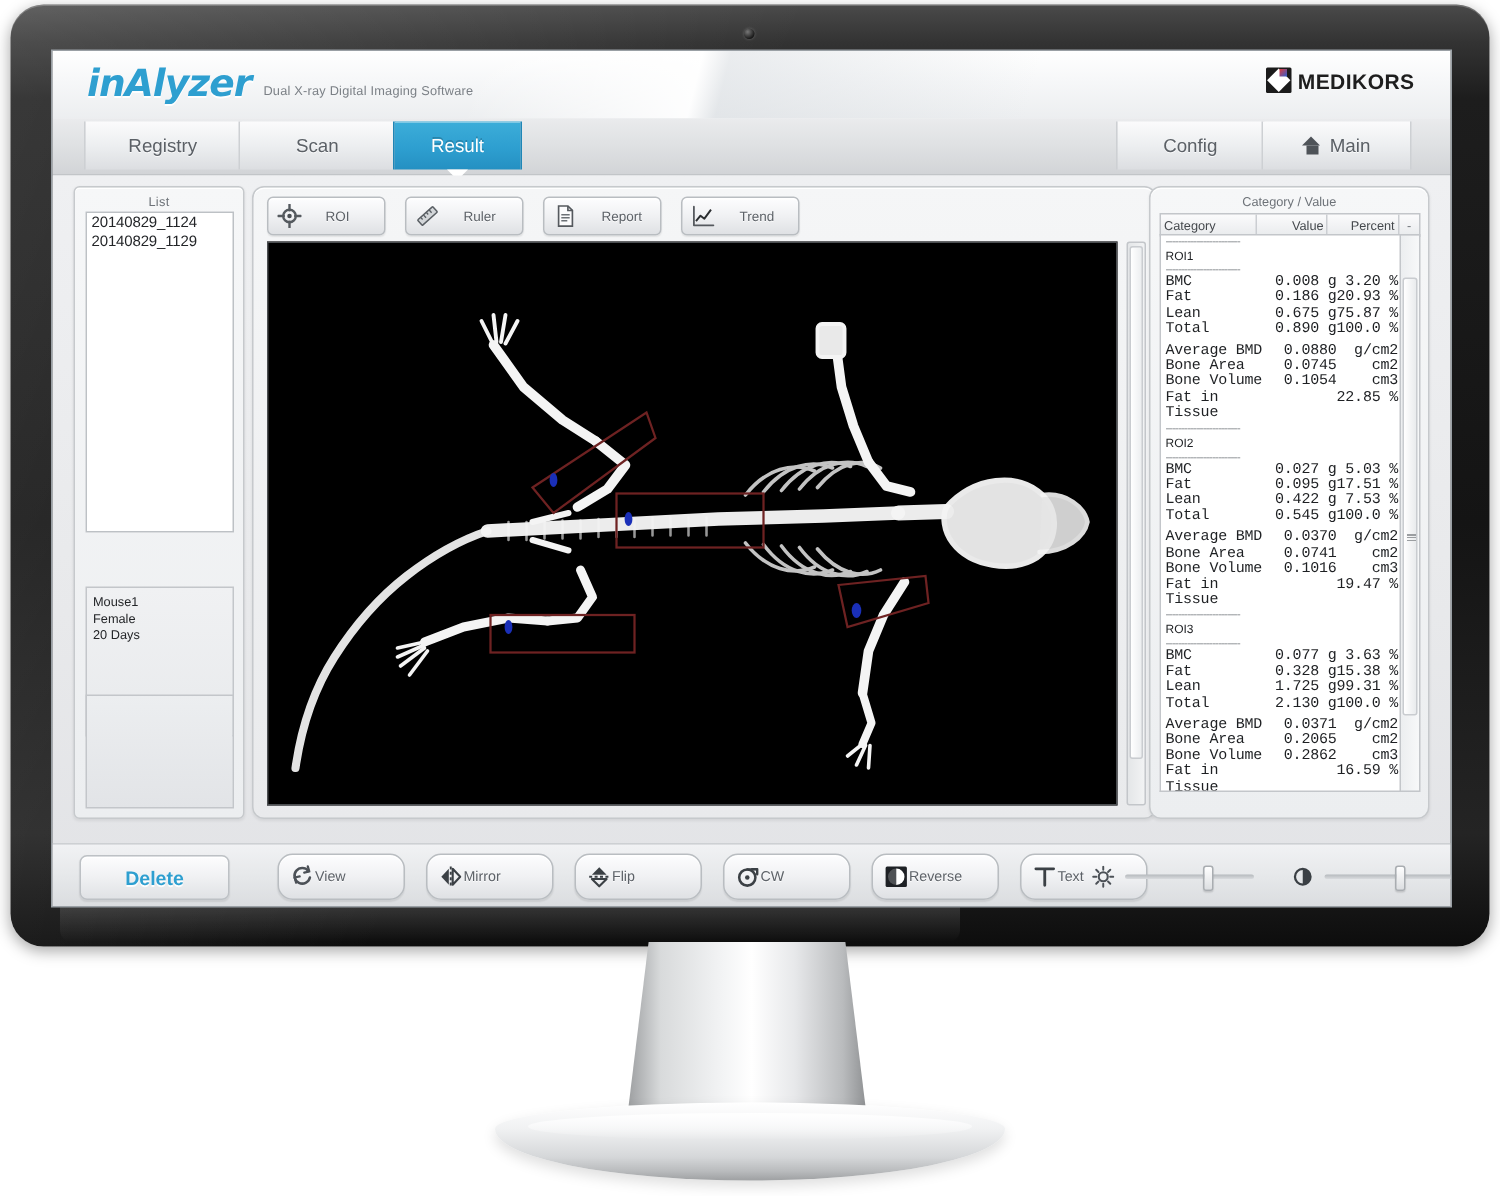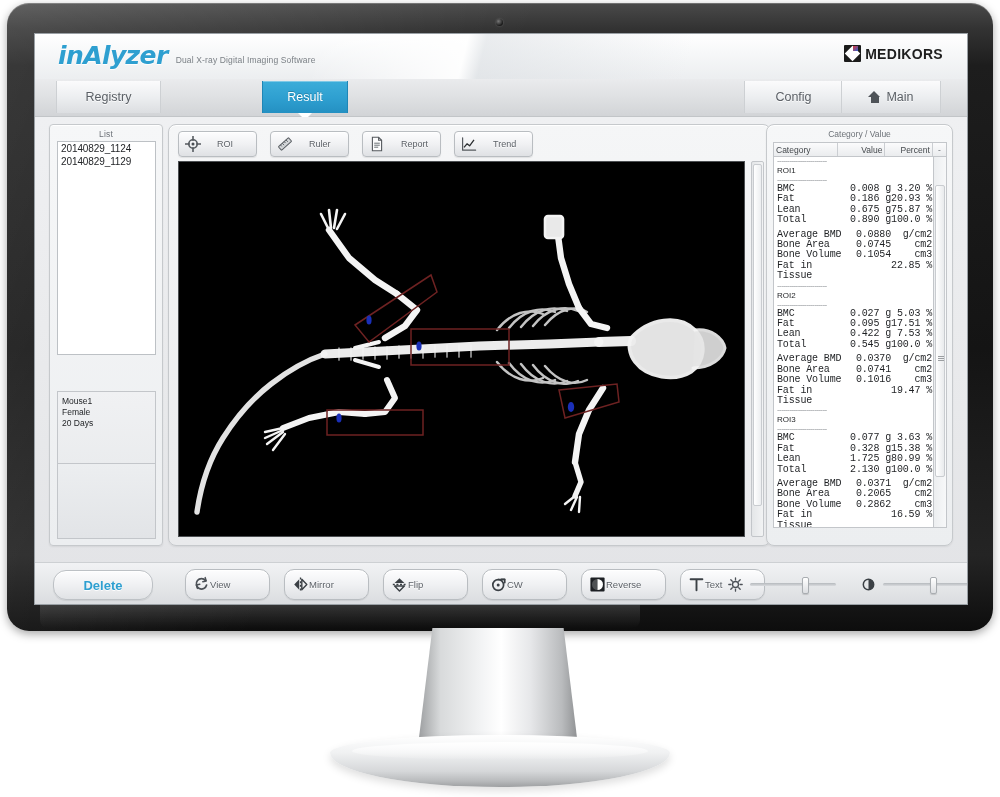--- a/index.html
+++ b/index.html
@@ -162,21 +162,21 @@
   .gap{height:4px;}
 
   
   #bottombar{position:absolute;left:0;top:528px;width:932px;height:42px;
     background:linear-gradient(180deg,#f1f2f4 0%,#e6e8ea 50%,#dadcdf 100%);
     border-top:1px solid #cdd0d3;}
   #delete-btn{position:absolute;left:18px;top:7px;width:98px;height:28px;
     display:flex;align-items:center;justify-content:center;
     font-size:13px;font-weight:bold;color:#2e9fd0;cursor:pointer;
     background:linear-gradient(180deg,#fdfdfe,#eff0f2 52%,#e0e2e5);
-    border:1px solid #bdc1c5;border-radius:13px;
+    border:1px solid #bdc1c5;border-radius:5px;
     box-shadow:inset 0 1px 0 #ffffff,0 1px 1px rgba(0,0,0,.08);
     text-shadow:0 1px 0 rgba(255,255,255,.9);}
   #edit-tools{position:absolute;left:150px;top:6px;display:flex;gap:14px;align-items:center;}
   .ebtn{height:29px;min-width:66px;display:flex;align-items:center;padding:0 10px 0 7px;
     font-size:9.5px;color:#5d6268;cursor:pointer;
     background:linear-gradient(180deg,#fdfdfe 0%,#f0f1f3 50%,#dfe1e4 100%);
     border:1px solid #b9bdc1;border-radius:10px;
     box-shadow:inset 0 1px 0 #ffffff,0 1px 1px rgba(0,0,0,.08);
     text-shadow:0 1px 0 rgba(255,255,255,.9);}
   .ebtn .eico{width:17px;height:17px;flex:0 0 17px;}
@@ -212,20 +212,23 @@
     </div>
     <div id="brand-wrap">
       <span id="brand-mark"></span>
       <span id="brand-name">MEDIKORS</span>
     </div>
   </div>
 
   <div id="tabbar">
     <div class="tab" id="tab-registry">
       <span>Registry</span>
+    </div>
+    <div class="tab" id="tab-scan">
+      <span>Scan</span>
     </div>
     <div class="tab active" id="tab-result">
       <span>Result</span>
     </div>
     <div class="tab" id="tab-config">
       <span>Config</span>
     </div>
     <div class="tab" id="tab-main">
       <span class="home-ico"></span>
       <span>Main</span>
@@ -473,21 +476,21 @@
             <span class="pct">3.63 %</span>
           </div>
           <div class="row">
             <span class="cat">Fat</span>
             <span class="val">0.328 g</span>
             <span class="pct">15.38 %</span>
           </div>
           <div class="row">
             <span class="cat">Lean</span>
             <span class="val">1.725 g</span>
-            <span class="pct">80.99 %</span>
+            <span class="pct">99.31 %</span>
           </div>
           <div class="row">
             <span class="cat">Total</span>
             <span class="val">2.130 g</span>
             <span class="pct">100.0 %</span>
           </div>
           <div class="gap"></div>
           <div class="row">
             <span class="cat">Average BMD</span>
             <span class="val">0.0371</span>

